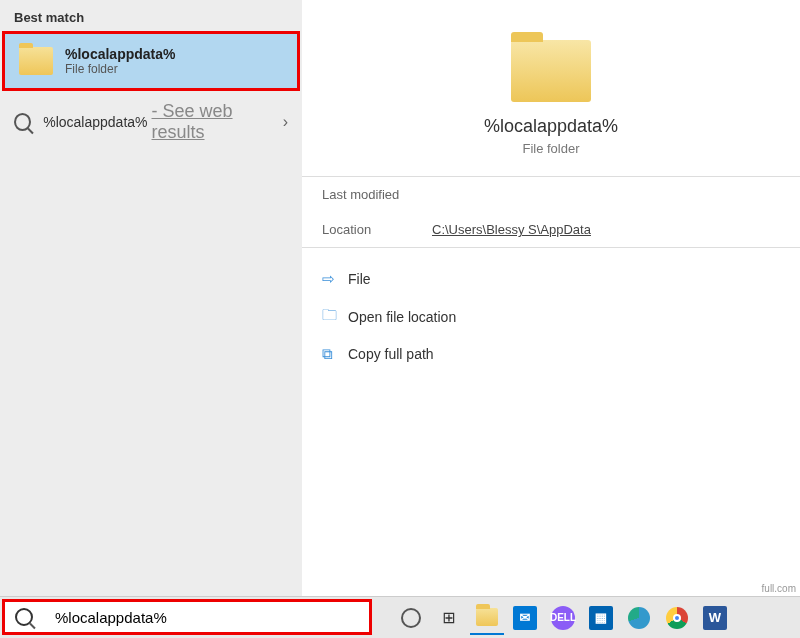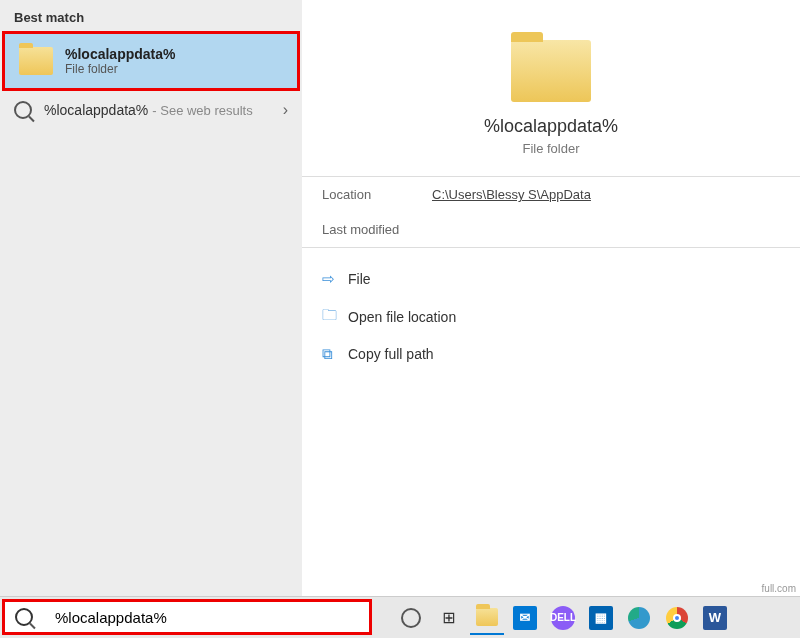--- a/index.html
+++ b/index.html
@@ -10,21 +10,21 @@
     .sect-header { font-size: 13px; font-weight: 600; padding: 10px 14px 6px; color: #333; }
     .best-match { display: flex; align-items: center; padding: 10px 14px; background: #b2d7f0; border: 3px solid #e00; margin: 0 2px; height: 60px; }
     .folder-sm { width: 34px; height: 28px; background: linear-gradient(#f6e197,#efc659); border-radius: 2px; position: relative; margin-right: 12px; }
     .folder-sm::before { content:""; position:absolute; top:-4px; left:0; width:14px; height:5px; background:#efc659; border-radius:2px 2px 0 0; }
     .bm-txt .t1 { font-size: 14px; font-weight: 600; color: #222; }
     .bm-txt .t2 { font-size: 12px; color: #555; }
     .web-row { display:flex; align-items:center; padding:10px 14px; cursor:pointer; }
     .lens { width:18px; height:18px; border:2px solid #555; border-radius:50%; position:relative; margin-right:12px; }
     .lens::after { content:""; position:absolute; width:7px; height:2px; background:#555; bottom:-3px; right:-5px; transform:rotate(45deg); }
     .web-row .q { font-size:14px; color:#333; }
-    .web-row .h { font-size:13px; color:#888; margin-left:4px; }
+    .web-row .h { font-size:18px; color:#888; margin-left:4px;text-decoration:underline; }
     .chev { margin-left:auto; font-size:16px; color:#666; }
     .preview-folder { width:80px; height:62px; background:linear-gradient(#f8e6a6,#edc658); border-radius:3px; margin:20px auto 10px; position:relative; }
     .preview-folder::before { content:""; position:absolute; top:-8px; left:0; width:32px; height:10px; background:#edc658; border-radius:3px 3px 0 0; }
     .pv-title { text-align:center; font-size:18px; color:#333; margin-top:14px; }
     .pv-sub { text-align:center; font-size:13px; color:#777; margin-top:4px; margin-bottom:20px; }
     .divider { border-top:1px solid #ddd; margin:0 -20px; }
     .meta-row { display:flex; padding:10px 0; font-size:13px; }
     .meta-row .lbl { width:110px; color:#666; }
     .meta-row .val { color:#444; text-decoration:underline; }
     .actions { padding:14px 0; }
@@ -59,25 +59,25 @@
       <span class="chev">›</span>
     </div>
   </div>
 
   <div class="right">
     <div class="preview-folder"></div>
     <div class="pv-title">%localappdata%</div>
     <div class="pv-sub">File folder</div>
     <div class="divider"></div>
     <div class="meta-row">
+      <span class="lbl">Last modified</span>
+    </div>
+    <div class="meta-row">
       <span class="lbl">Location</span>
       <span class="val">C:\Users\Blessy S\AppData</span>
-    </div>
-    <div class="meta-row">
-      <span class="lbl">Last modified</span>
     </div>
     <div class="divider"></div>
     <div class="actions">
       <div class="act">
         <span class="ico">⇨</span>
         <span>File</span>
       </div>
       <div class="act">
         <span class="ico">🗀</span>
         <span>Open file location</span>

